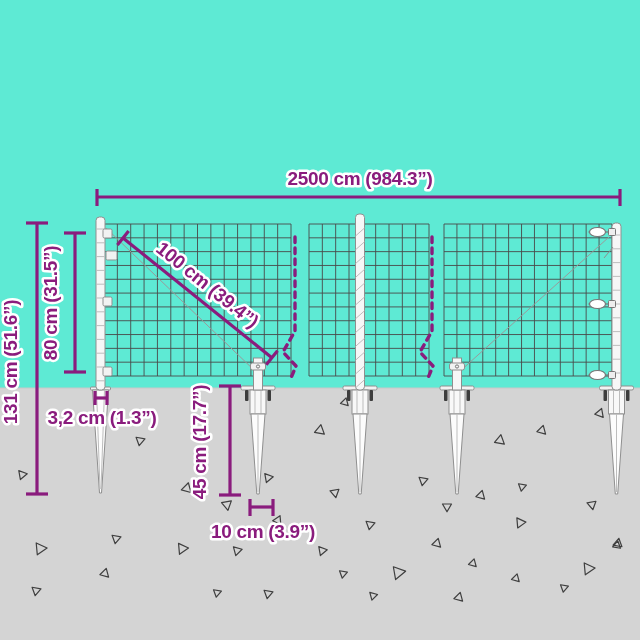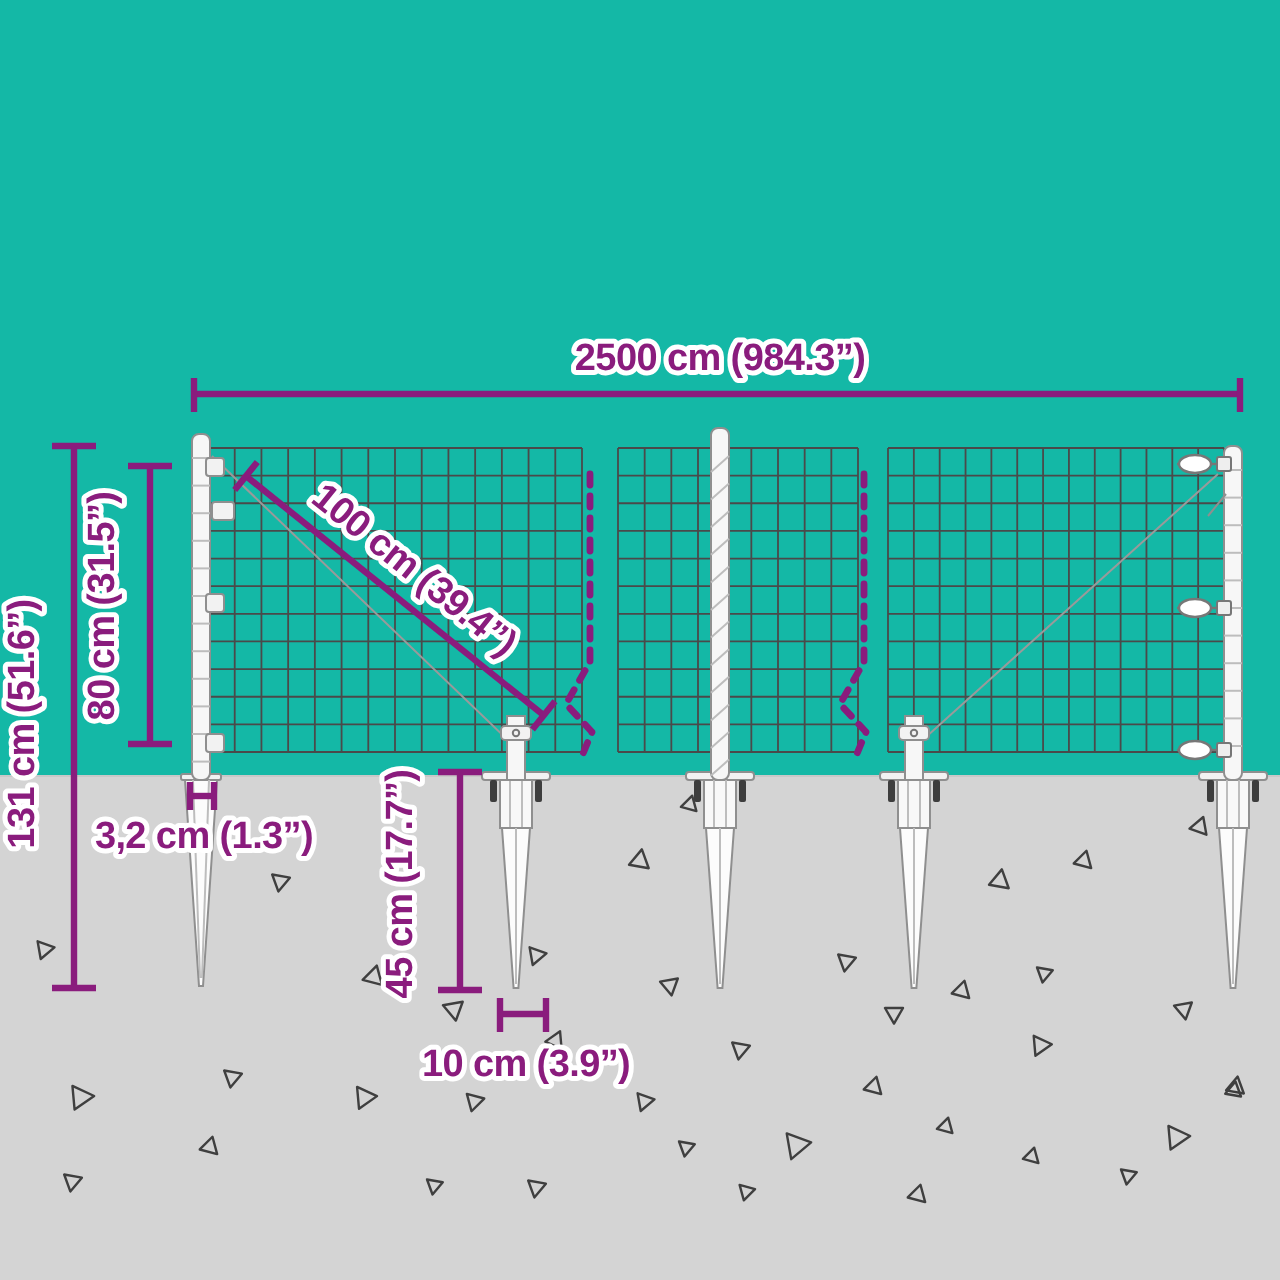--- a/index.html
+++ b/index.html
@@ -1,17 +1,17 @@
 <!DOCTYPE html>
 <html style="--accent: #8A1C7D; --tri: #3F3F3F; --wire: #4A4A4A; --wirelight: #9A9A9A;"><head>
 <meta charset="utf-8">
 <title>Diagram</title>
 <style>
   html,body{margin:0;padding:0;background:#ffffff;}
-  .stage{position:relative;width:640px;height:640px;background:#14b8a6;overflow:hidden;}
+  .stage{position:relative;width:640px;height:640px;background:#5eead4;overflow:hidden;}
   svg{display:block;}
   .dl{stroke:var(--accent);stroke-width:3.2;fill:none;}
   .dt{font:700 19px "Liberation Sans", sans-serif;fill:var(--accent);
       stroke:#ffffff;stroke-width:5px;paint-order:stroke;stroke-linejoin:round;
       letter-spacing:-0.3px;}
   .tri{fill:none;stroke:var(--tri);stroke-width:1.2;stroke-linejoin:round;}
   .wire{stroke:var(--wire);stroke-width:0.9;fill:none;}
   .wire-light{stroke:var(--wirelight);stroke-width:1;fill:none;}
   .brk{stroke:var(--accent);stroke-width:3.4;fill:none;
        stroke-dasharray:5.5 5.5;stroke-linecap:round;stroke-linejoin:round;}

